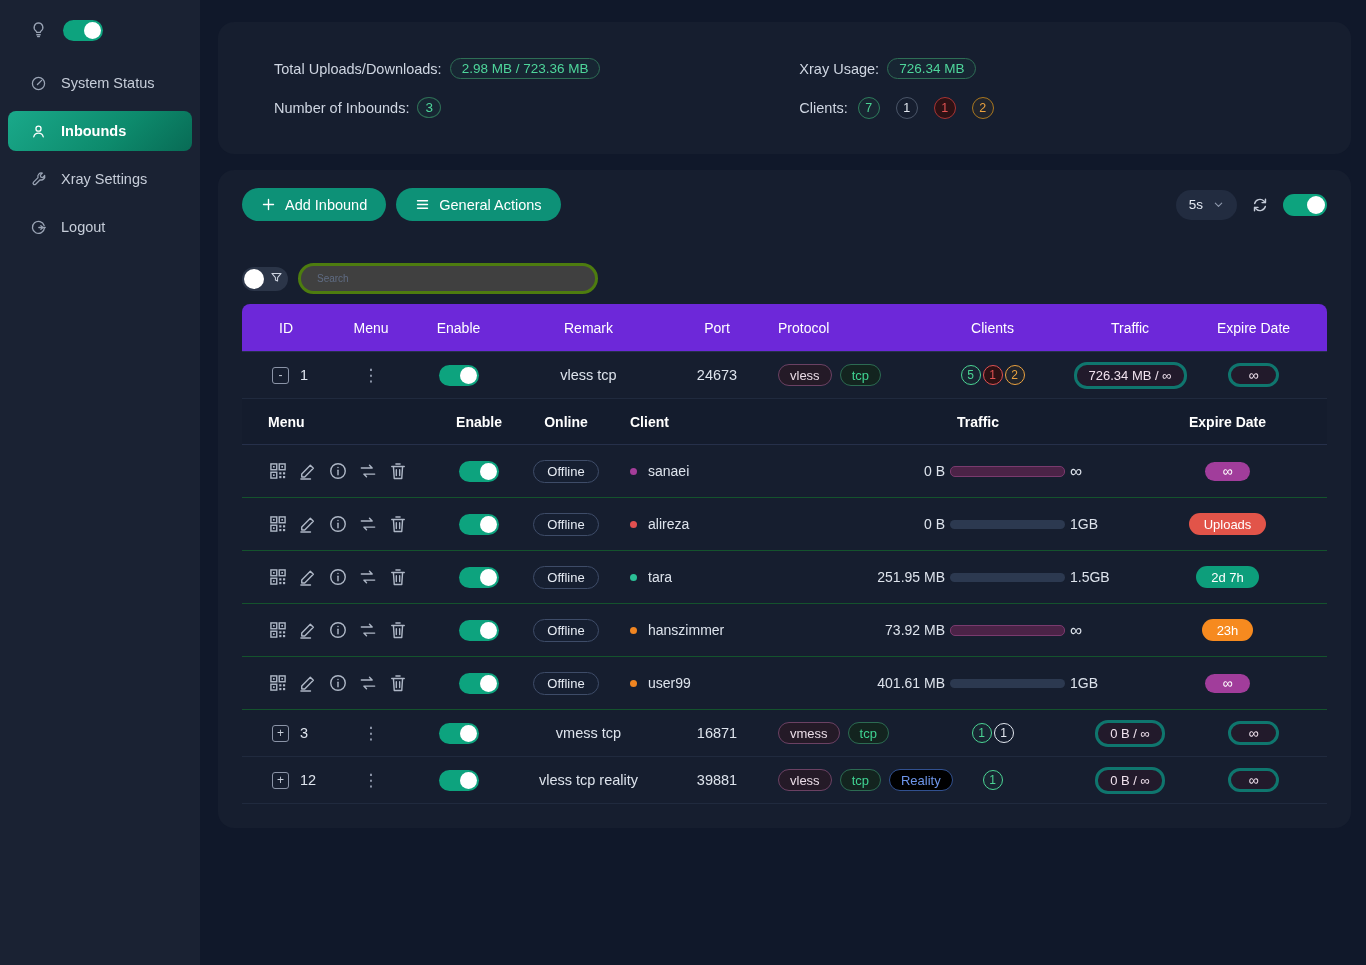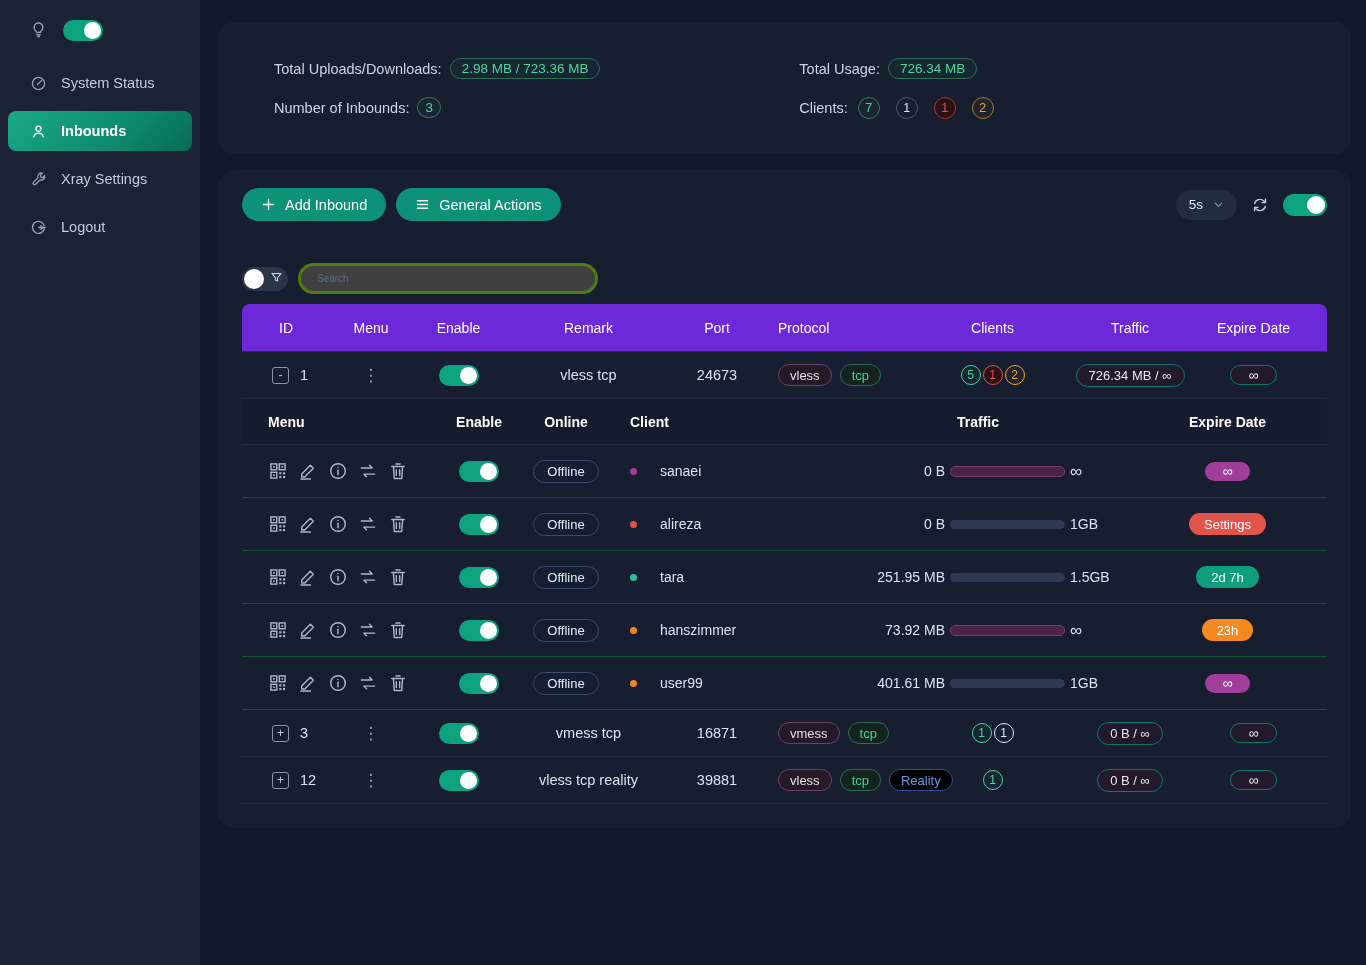--- a/index.html
+++ b/index.html
@@ -94,35 +94,35 @@
   .expand-btn { width:17px; height:17px; border:1px solid #8b94a7; border-radius:3px; color:#c6cdd9;
     font-size:12px; line-height:1; display:flex; align-items:center; justify-content:center; cursor:pointer; background:transparent; }
   .dots { color:#97a1b3; font-size:17px; cursor:pointer; letter-spacing:0; }
   .tags { display:flex; gap:8px; }
   .tag { border-radius:12px; padding:2.5px 11px; font-size:13px; border:1px solid; white-space:nowrap; }
   .tag-vless { border-color:#6b4163; color:#e9dce6; background:#241a27; }
   .tag-tcp   { border-color:#2c6b52; color:#3fd392; background:#13241f; }
   .tag-reality { border-color:#31508f; color:#6e96ea; background:#000000; }
   .mini { width:20px; height:20px; border-radius:50%; display:flex; align-items:center; justify-content:center;
     font-size:12px; border:1px solid; margin:0 1px; }
-  .pill-outline { border:1px solid #0f766e; background:#221a2b; color:#f0e2ee; border-radius:13px;
+  .pill-outline { border:3px solid #0f766e; background:#221a2b; color:#f0e2ee; border-radius:13px;
     padding:3px 12px; font-size:13px; white-space:nowrap; }
   .pill-outline.inf { padding:1px 18px; font-size:14px; }
 
   
   .grid-sub { display:grid; grid-template-columns:196px 82px 92px 216px 300px 199px; align-items:center; }
   .sub-thead { height:46px; background:#141c2d; border-bottom:1px solid #26304a; font-weight:bold; color:#fff; font-size:14px; }
   .sub-thead .th.left { padding-left:26px; }
   .sub-thead .th.left2 { text-align:left; padding-left:18px; }
   .row-client { height:53px; border-bottom:1px solid #14532d; }
   .actions { display:flex; align-items:center; gap:10px; padding-left:26px; color:#aeb7c6; }
   .actions .icon-btn { display:flex; cursor:pointer; }
   .status-pill { border:1px solid #3e4c68; border-radius:13px; padding:3px 13px; font-size:13px;
     color:#e6ebf3; background:#161f31; }
-  .client-cell { display:flex; align-items:center; gap:23px; padding-left:18px; }
+  .client-cell { display:flex; align-items:center; gap:11px; padding-left:18px; }
   .dot { width:7px; height:7px; border-radius:50%; flex-shrink:0; }
   .traffic-cell { display:flex; align-items:center; justify-content:center; gap:5px; }
   .t-used { min-width:105px; text-align:right; white-space:nowrap; }
   .t-limit { min-width:46px; text-align:left; white-space:nowrap; }
   .inf-g { font-size:17px; line-height:1; }
   .bar { width:115px; height:9px; border-radius:5px; background:#2c3950; overflow:hidden; }
   .bar.magenta-full { background:#4b2347; border:1px solid #7a3a6e; height:11px; }
   .fill { height:100%; border-radius:5px; }
   .fill-green { background:#0fa57c; }
   .fill-orange { background:#ef8520; }
@@ -190,21 +190,21 @@
   </aside>
 
   <main class="main">
 
     <section class="card stats-card">
       <div class="stat-row">
         <span>Total Uploads/Downloads:</span>
         <span class="pill-green">2.98 MB / 723.36 MB</span>
       </div>
       <div class="stat-row">
-        <span>Total Usage:</span>
+        <span>Xray Usage:</span>
         <span class="pill-green">726.34 MB</span>
       </div>
       <div class="stat-row">
         <span>Number of Inbounds:</span>
         <span class="pill-green" style="border-radius:50%;padding:2px 7px;">3</span>
       </div>
       <div class="stat-row">
         <span style="margin-right:2px">Clients:</span>
         <span class="cbadge cb-green">7</span>
         <span class="cbadge cb-gray">1</span>
@@ -440,21 +440,21 @@
             <div class="client-cell">
               <span class="dot" style="background: rgb(226, 80, 80);"></span>
               <span>alireza</span>
             </div>
             <div class="traffic-cell">
               <span class="t-used">0 B</span>
               <span class="bar"><span class="fill fill-green" style="width: 0%;"></span></span>
               <span class="t-limit">1GB</span>
             </div>
             <div class="cell">
-                <span class="pill-fill pf-red">Settings</span>
+                <span class="pill-fill pf-red">Uploads</span>
               </div>
           </div>
 
           <div class="grid-sub row-client">
             <div class="actions">
               <span class="icon-btn">
                   <svg width="20" height="20" viewBox="0 0 24 24" fill="none" stroke="currentColor" stroke-width="1.7">
                     <rect x="3.5" y="3.5" width="7" height="7"></rect>
                     <rect x="13.5" y="3.5" width="7" height="7"></rect>
                     <rect x="3.5" y="13.5" width="7" height="7"></rect>

